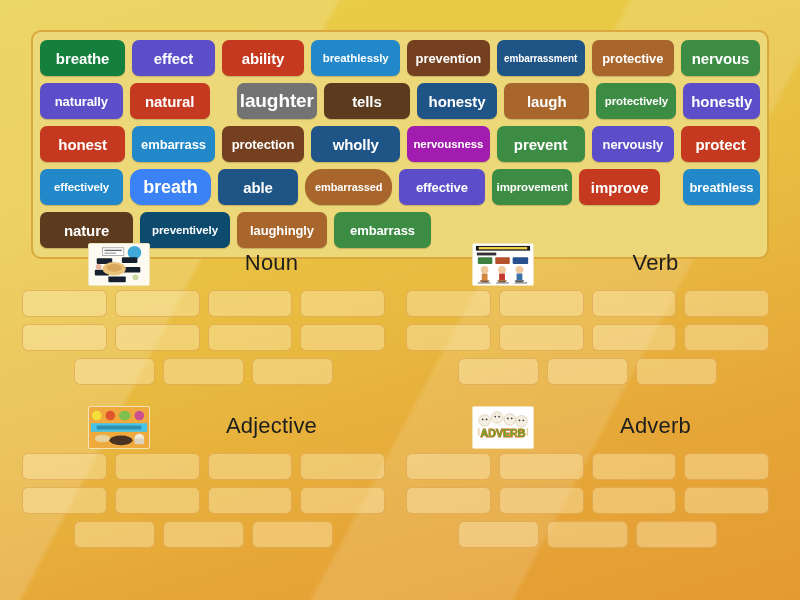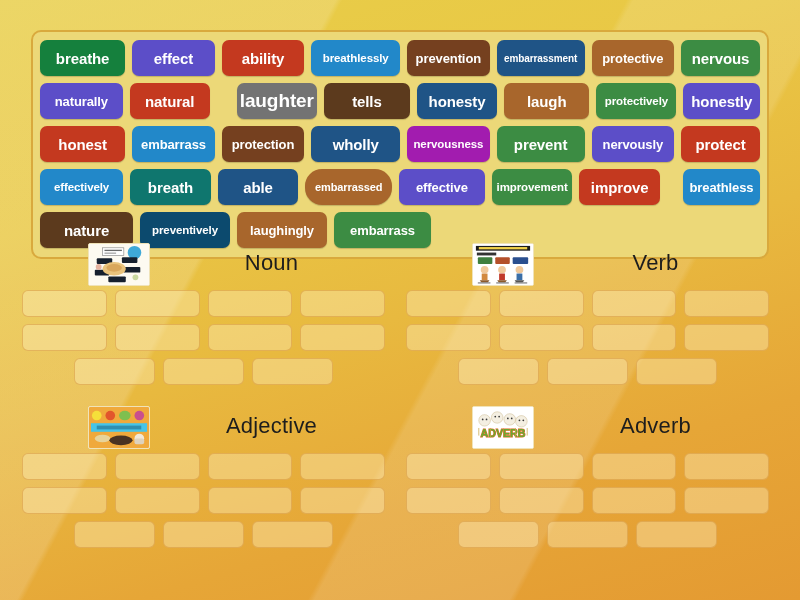--- a/index.html
+++ b/index.html
@@ -153,21 +153,21 @@
       <div class="tile" style="background: rgb(34, 136, 201); width: 90px; font-size: 13px;">embarrass</div>
       <div class="tile" style="background: rgb(117, 64, 31); width: 90px; font-size: 13px;">protection</div>
       <div class="tile" style="background: rgb(31, 84, 134); width: 97px; font-size: 15px;">wholly</div>
       <div class="tile" style="background: #a21caf; width: 90px; font-size: 11.5px;">nervousness</div>
       <div class="tile" style="background: rgb(60, 140, 67); width: 96px; font-size: 15px;">prevent</div>
       <div class="tile" style="background: rgb(92, 78, 200); width: 90px; font-size: 13px;">nervously</div>
       <div class="tile" style="background: rgb(196, 57, 31); width: 86px; font-size: 15px;">protect</div>
     </div>
     <div class="bank-row">
       <div class="tile" style="background: rgb(34, 136, 201); width: 93px; font-size: 11.5px;">effectively</div>
-      <div class="tile" style="background: #0f766e; width: 90px; font-size: 15px;">breath</div>
+      <div class="tile" style="background: #3b82f6; width: 90px; font-size: 18px; border-radius: 12px;">breath</div>
       <div class="tile" style="background: rgb(31, 84, 134); width: 90px; font-size: 15px;">able</div>
       <div class="tile" style="background: rgb(168, 102, 44); width: 97px; font-size: 11px; border-radius: 17px;">embarrassed</div>
       <div class="tile" style="background: rgb(92, 78, 200); width: 96px; font-size: 13px;">effective</div>
       <div class="tile" style="background: rgb(60, 140, 67); width: 90px; font-size: 11.5px;">improvement</div>
       <div class="tile" style="background: rgb(196, 57, 31); width: 90px; font-size: 15px;">improve</div>
       <div class="tile" style="background: rgb(34, 136, 201); width: 86px; font-size: 13px; margin-left: 16px;">breathless</div>
     </div>
     <div class="bank-row">
       <div class="tile" style="background: rgb(92, 58, 29); width: 93px; font-size: 15px;">nature</div>
       <div class="tile" style="background: #0c4a6e; width: 90px; font-size: 11.5px;">preventively</div>

